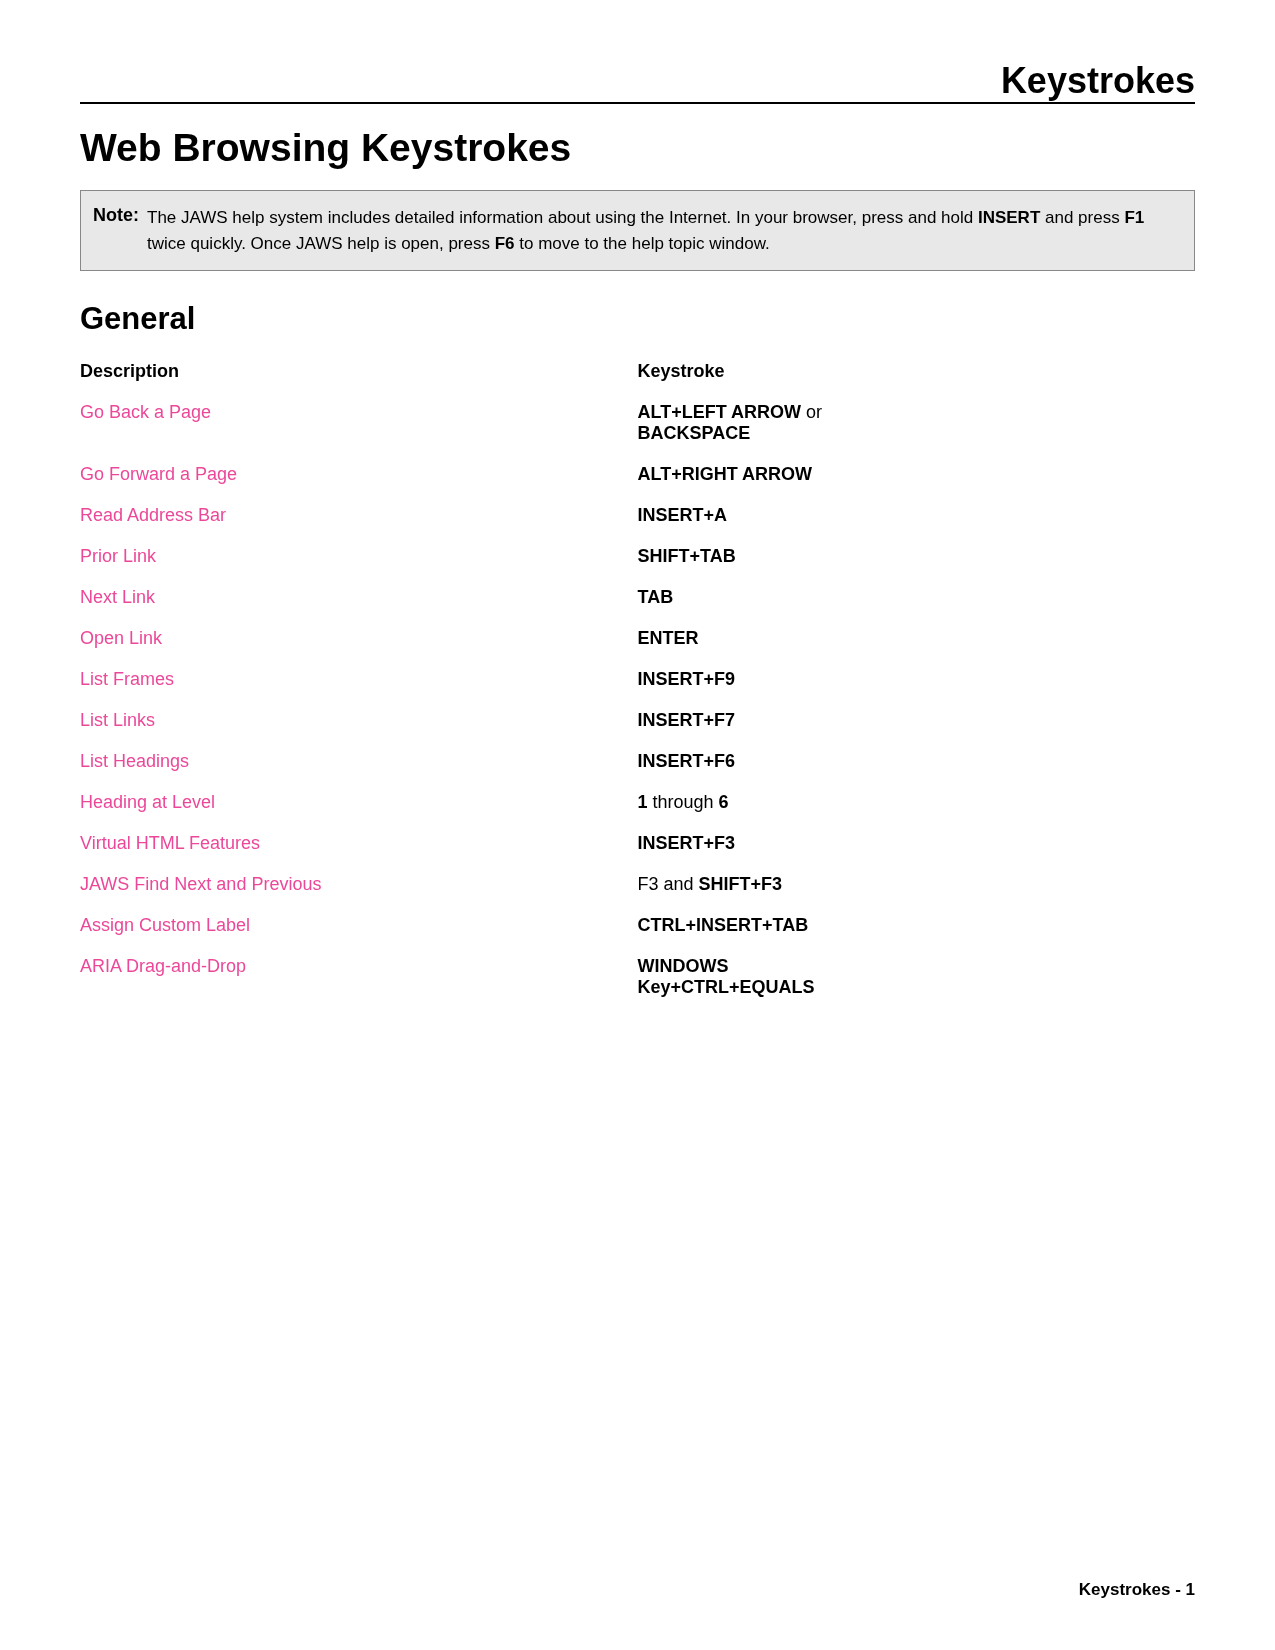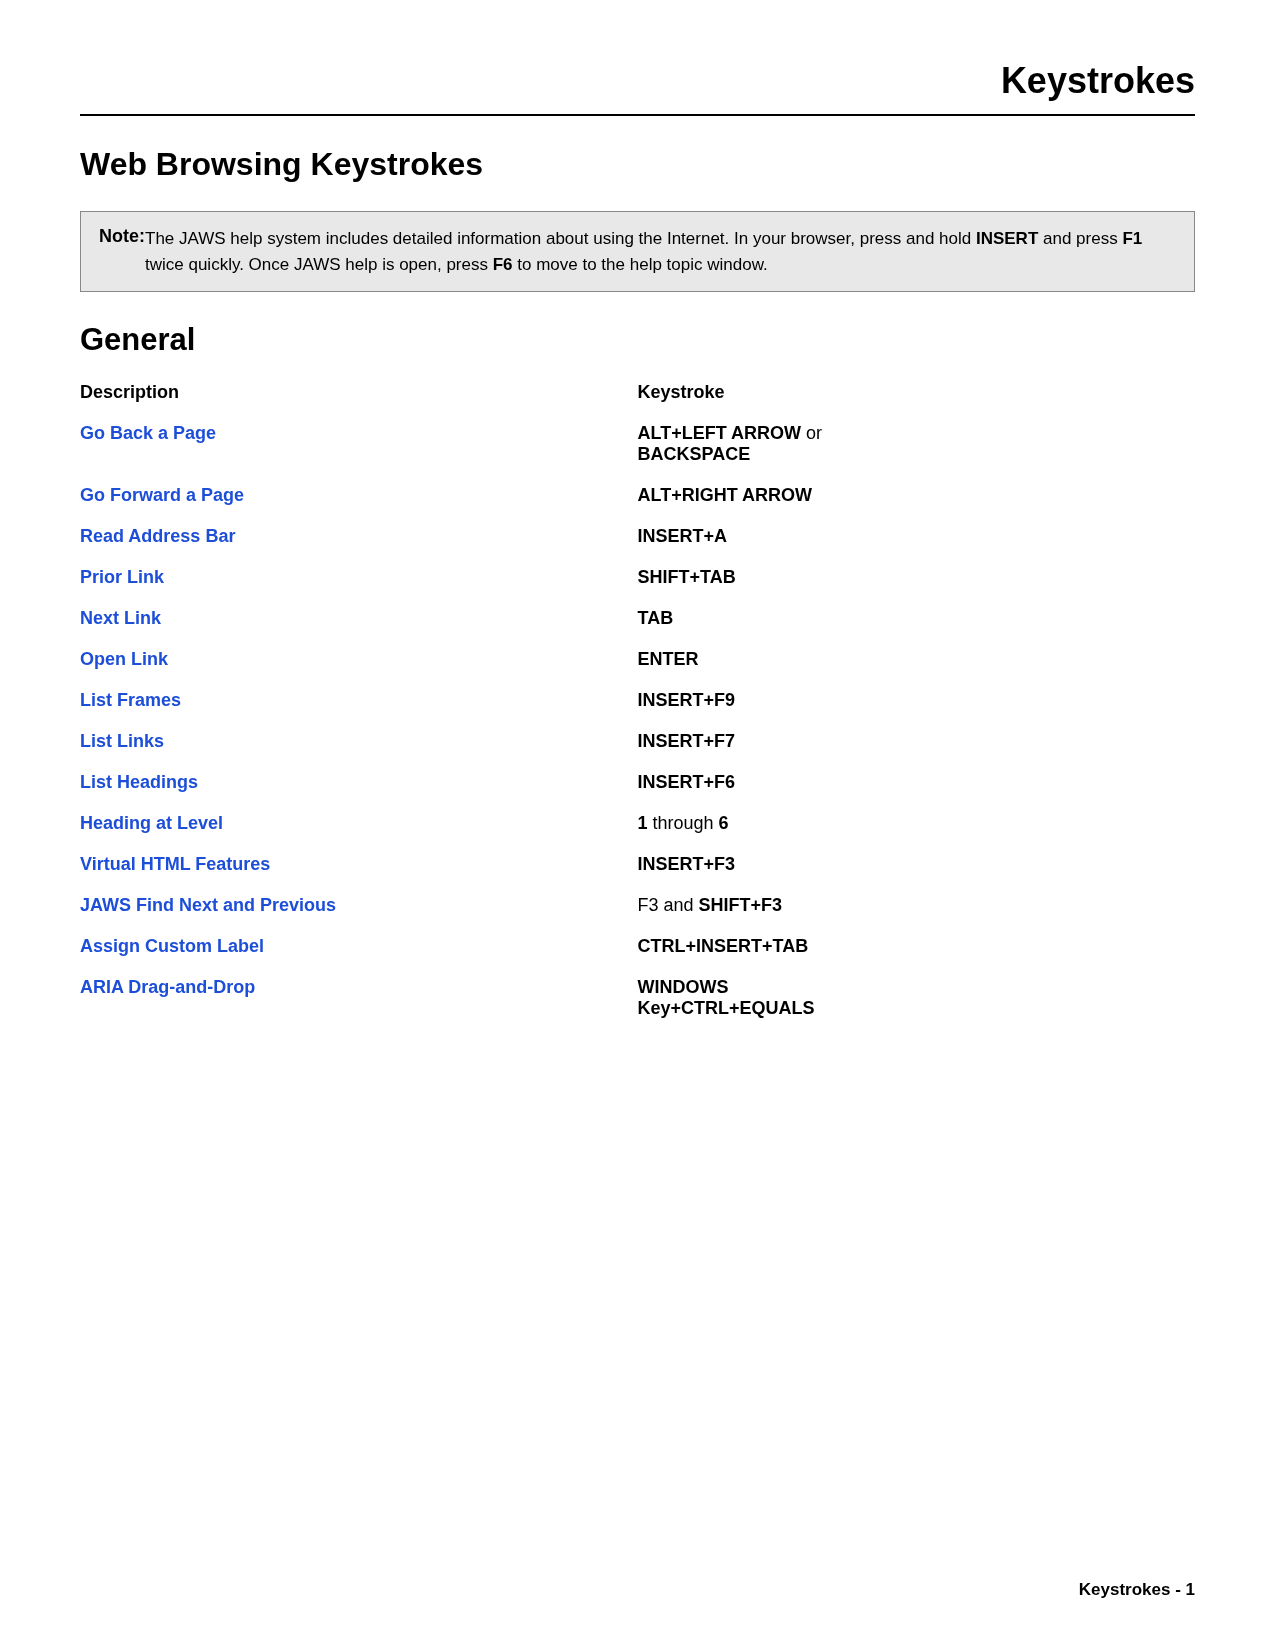--- a/index.html
+++ b/index.html
@@ -21,47 +21,46 @@
     .page-container {
       padding: 60px 80px 80px 80px;
     }
 
     
     .page-header {
       display: flex;
       justify-content: flex-end;
       align-items: flex-end;
       border-bottom: 2px solid #000000;
-      padding-bottom: 12px;
-      margin-bottom: 30px;
+      margin-bottom: 22px;
       text-align: center;
     }
 
     .page-title {
       font-size: 36px;
       font-weight: bold;
       color: #000000;
     }
 
     
     .section-title {
-      font-size: 32px;
-      font-weight: bold;
-      color: #000000;
-      margin-bottom: 28px;
+      font-size: 39px;
+      font-weight: bold;
+      color: #000000;
+      margin-bottom: 20px;
     }
 
     
     .note-box {
       border: 1px solid #888888;
       background-color: #e8e8e8;
-      padding: 14px 18px;
+      padding: 14px 12px;
       margin-bottom: 30px;
       display: flex;
-      gap: 0;
+      gap: 8px;
       margin-top: 18px;
     }
 
     .note-label {
       font-weight: bold;
       font-size: 18px;
       white-space: nowrap;
     }
 
     .note-text {
@@ -97,22 +96,21 @@
     }
 
     .keystrokes-table tbody tr td {
       padding: 10px 0;
       vertical-align: top;
       font-size: 18px;
     }
 
     .keystrokes-table tbody tr td:first-child {
       width: 50%;
-      color: #1d4ed8;
-      font-weight: bold;
+      color: #ec4899;
     }
 
     
     .page-footer {
       position: absolute;
       bottom: 50px;
       right: 80px;
       font-weight: bold;
       font-size: 17px;
       text-align: right;

